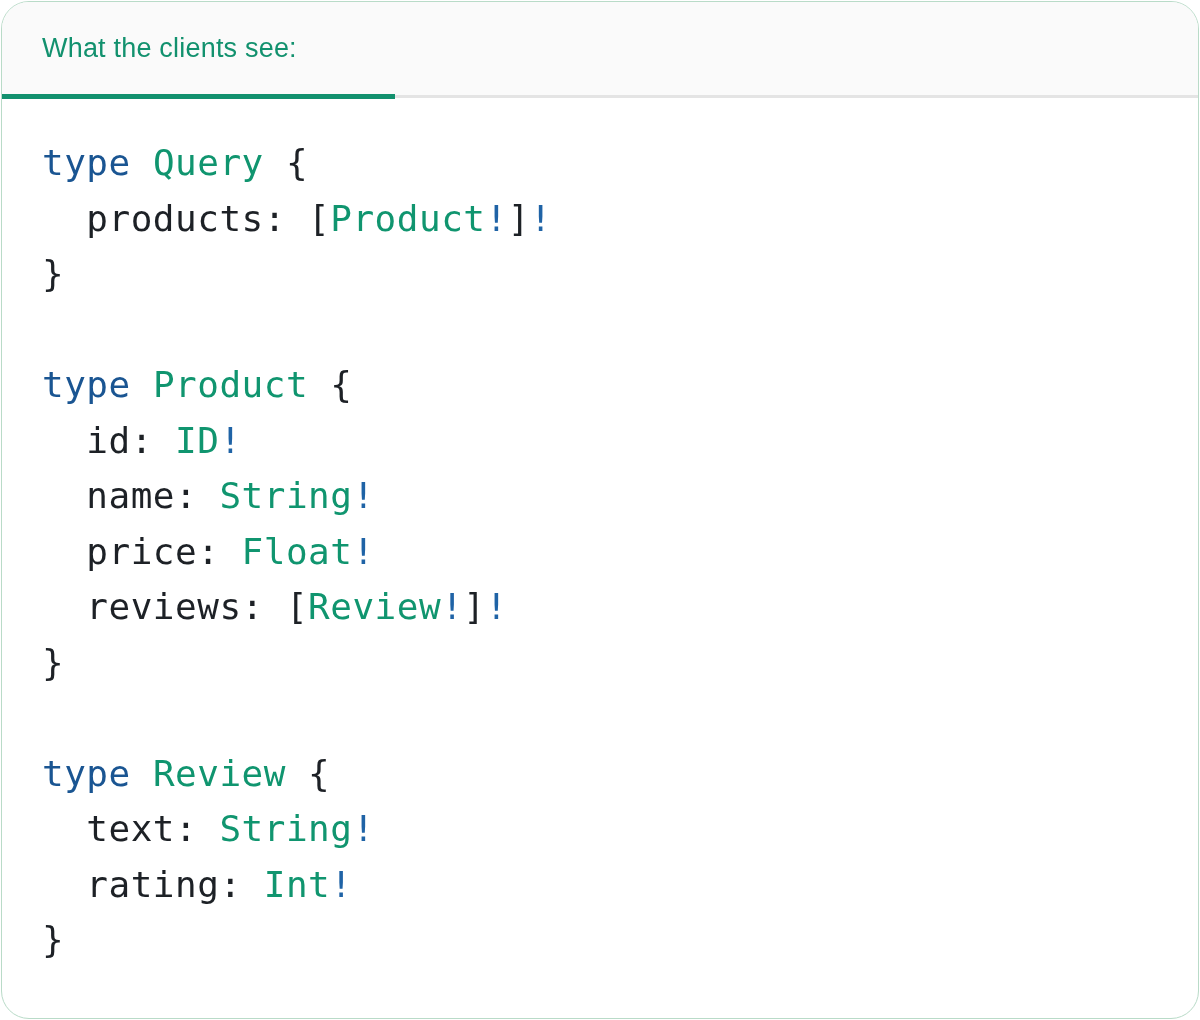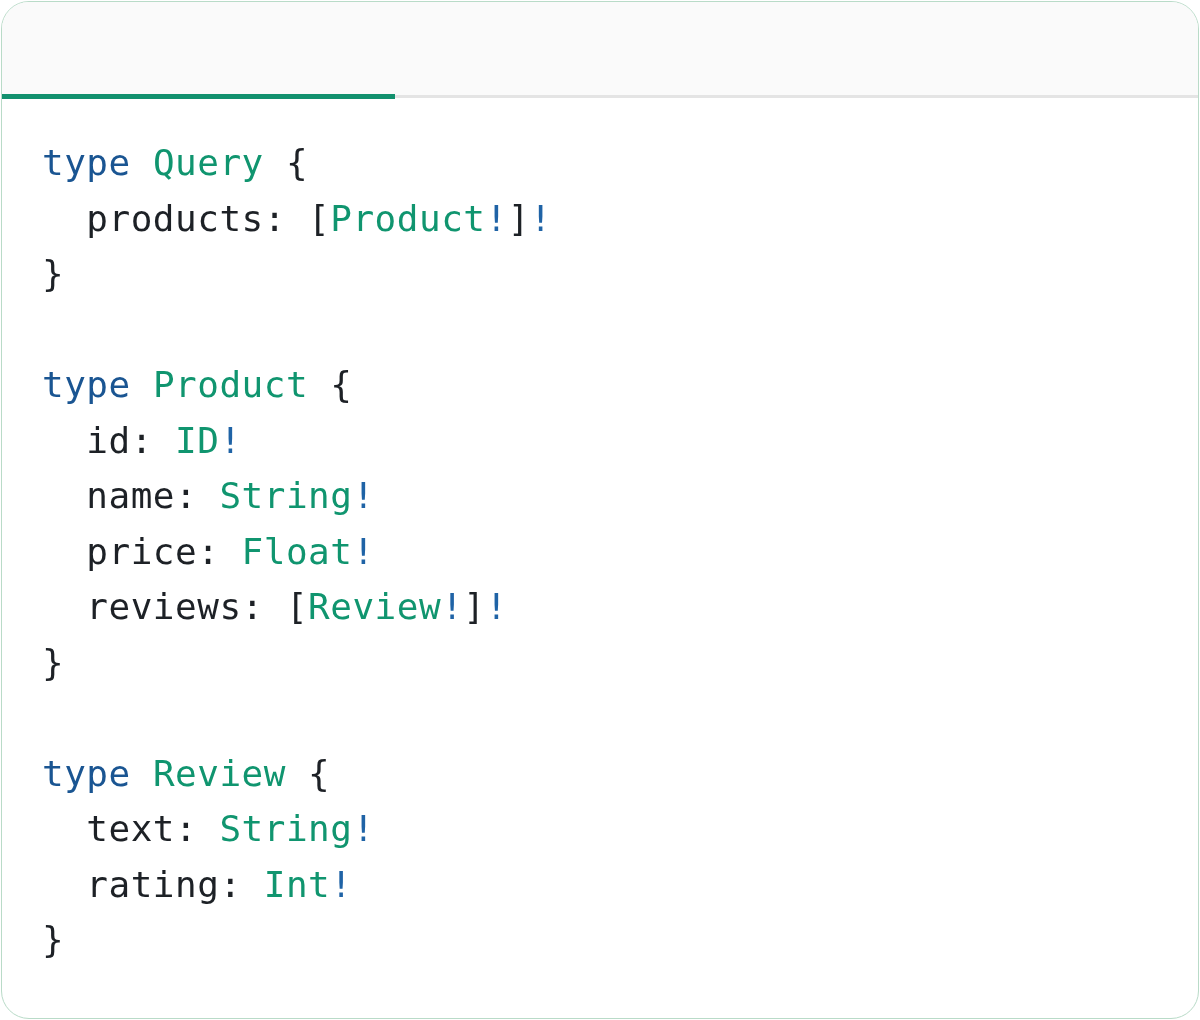--- a/index.html
+++ b/index.html
@@ -56,16 +56,17 @@
   .tok-keyword { color: var(--navy, #1a5592); text-align: right; }
   .tok-type    { color: var(--teal, #10956f); margin-top: 37px; }
   .tok-bang    { color: var(--bang, #1f63a6); }
   .tok-plain   { color: var(--ink, #1d2126); }
 </style>
 </head>
 <body>
 
 <div class="card">
   <div class="header">
+    <span class="tab-label">What the clients see:</span>
     <span class="tab-underline"></span>
   </div>
   <div class="code"><div class="code-line"><span class="tok-keyword">type</span><span class="tok-plain"> </span><span class="tok-type">Query</span><span class="tok-plain"> {</span></div><div class="code-line"><span class="tok-plain">  products: [</span><span class="tok-type">Product</span><span class="tok-bang">!</span><span class="tok-plain">]</span><span class="tok-bang">!</span></div><div class="code-line"><span class="tok-plain">}</span></div><div class="code-line">&nbsp;</div><div class="code-line"><span class="tok-keyword">type</span><span class="tok-plain"> </span><span class="tok-type">Product</span><span class="tok-plain"> {</span></div><div class="code-line"><span class="tok-plain">  id: </span><span class="tok-type">ID</span><span class="tok-bang">!</span></div><div class="code-line"><span class="tok-plain">  name: </span><span class="tok-type">String</span><span class="tok-bang">!</span></div><div class="code-line"><span class="tok-plain">  price: </span><span class="tok-type">Float</span><span class="tok-bang">!</span></div><div class="code-line"><span class="tok-plain">  reviews: [</span><span class="tok-type">Review</span><span class="tok-bang">!</span><span class="tok-plain">]</span><span class="tok-bang">!</span></div><div class="code-line"><span class="tok-plain">}</span></div><div class="code-line">&nbsp;</div><div class="code-line"><span class="tok-keyword">type</span><span class="tok-plain"> </span><span class="tok-type">Review</span><span class="tok-plain"> {</span></div><div class="code-line"><span class="tok-plain">  text: </span><span class="tok-type">String</span><span class="tok-bang">!</span></div><div class="code-line"><span class="tok-plain">  rating: </span><span class="tok-type">Int</span><span class="tok-bang">!</span></div><div class="code-line"><span class="tok-plain">}</span></div></div>
 </div>
 
 </body></html>

